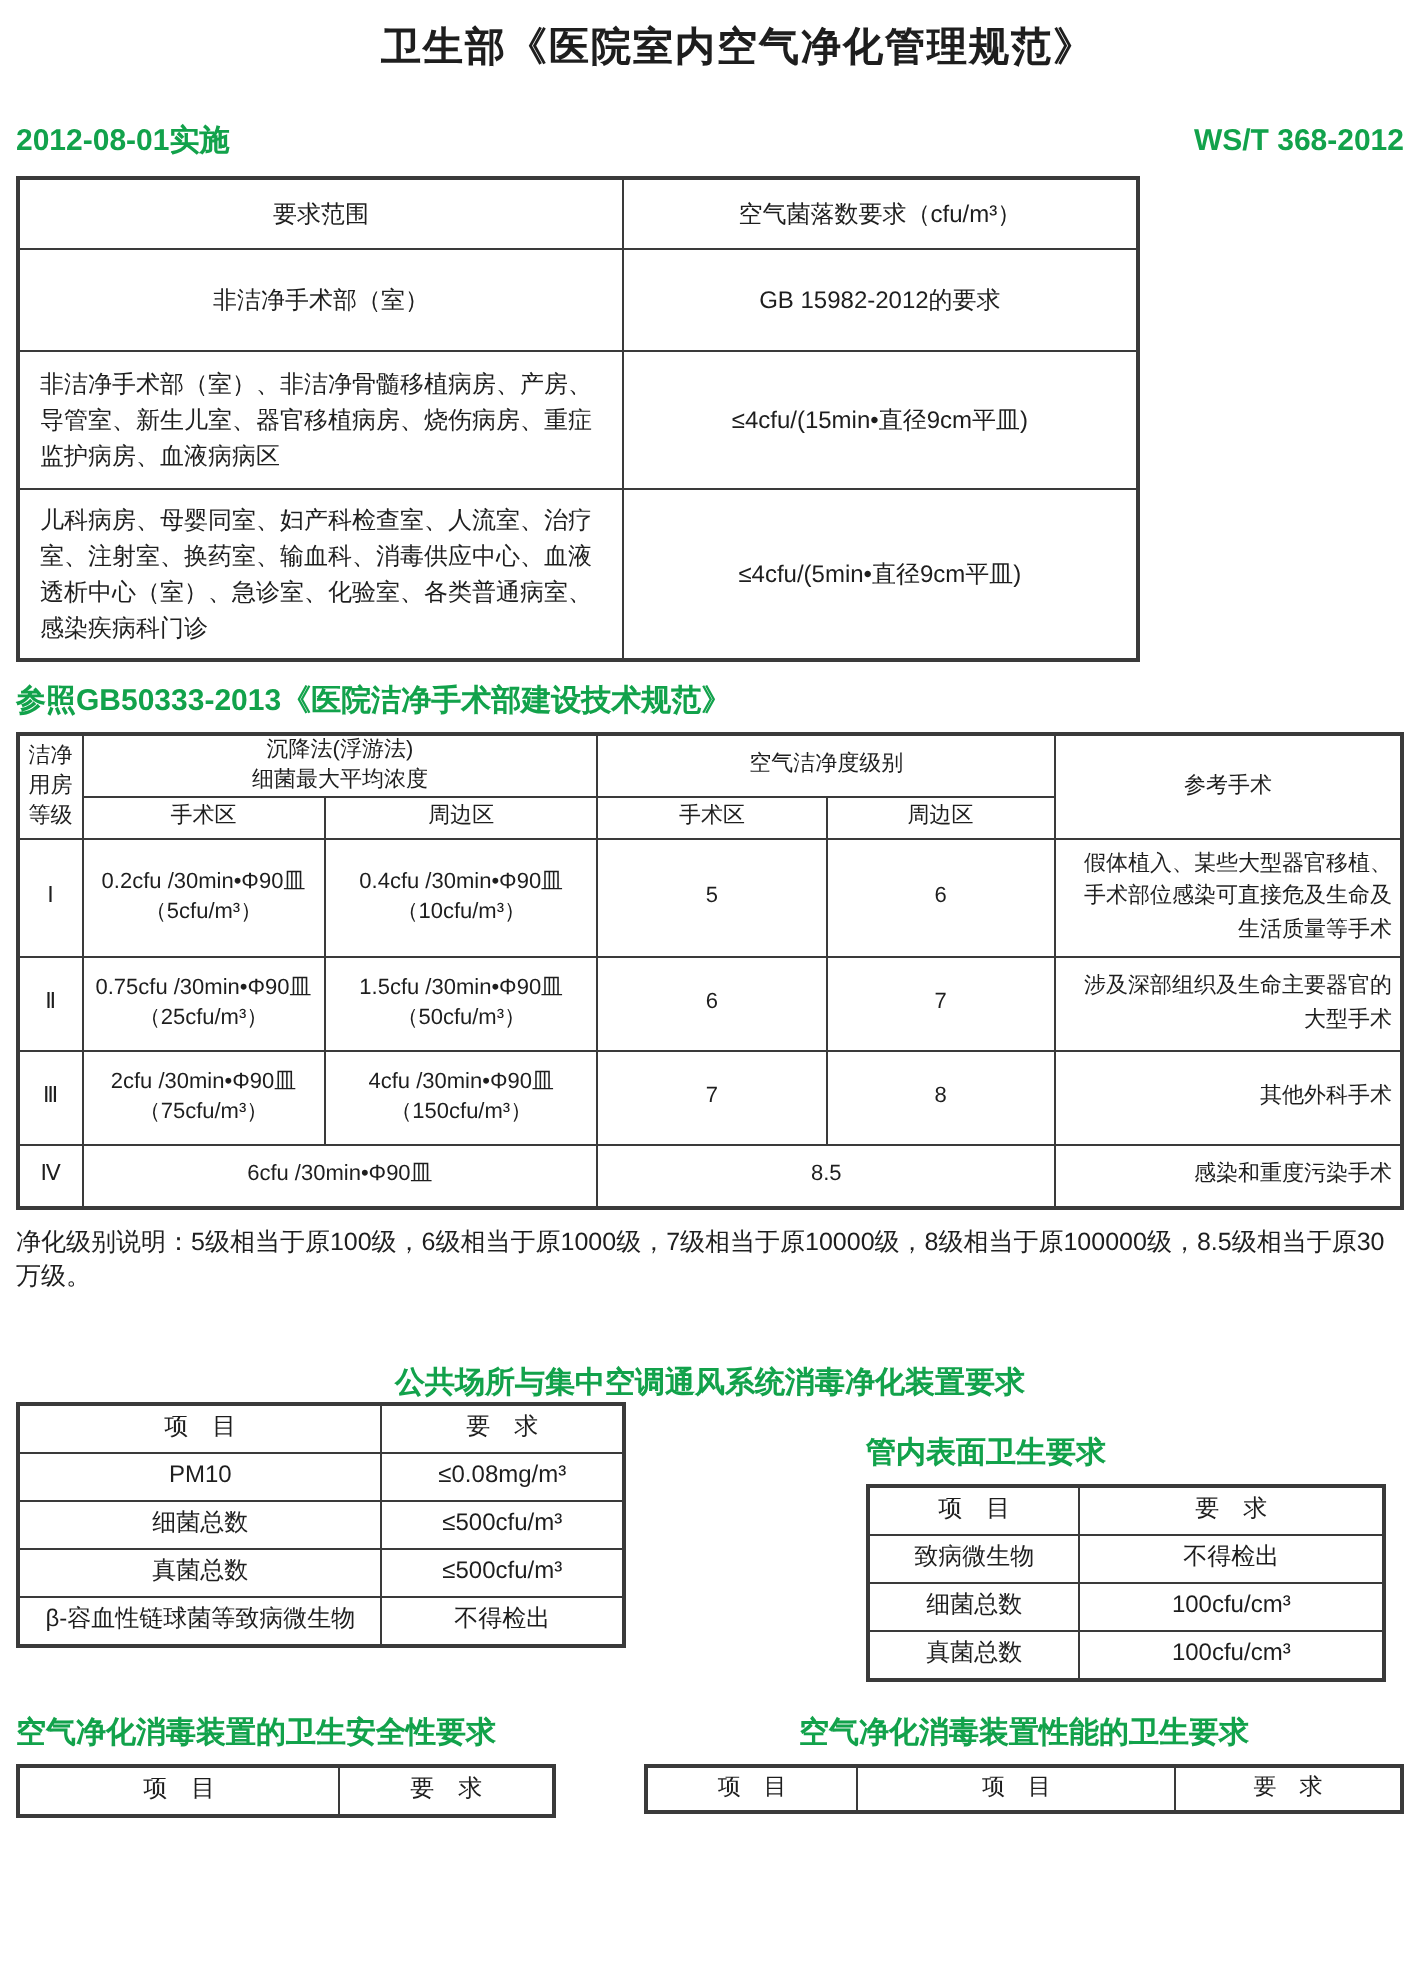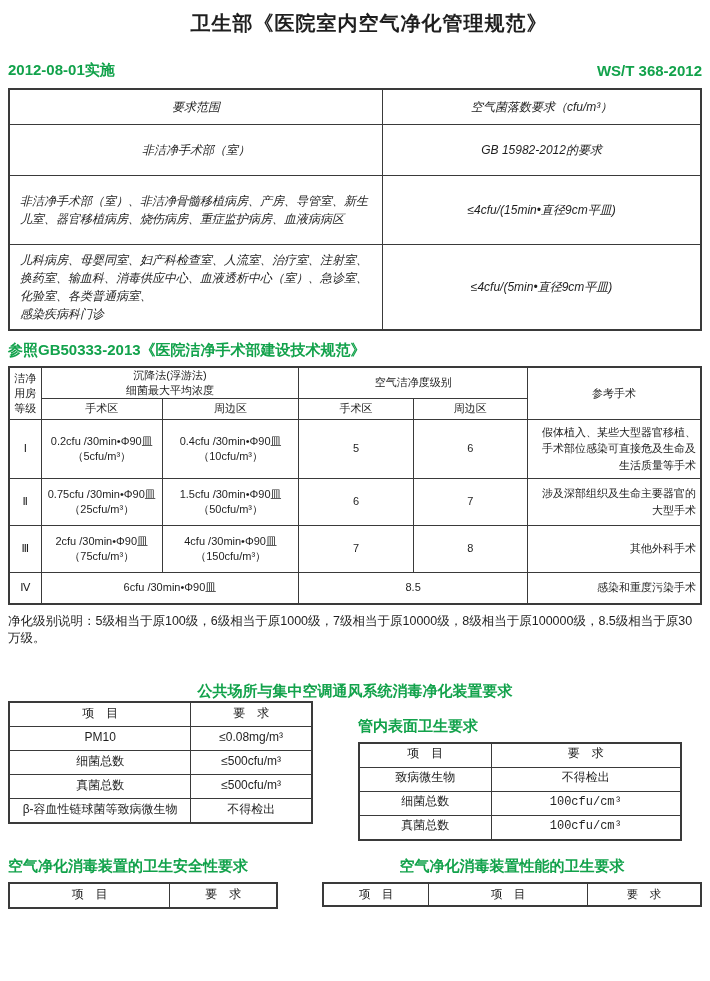--- a/index.html
+++ b/index.html
@@ -12,21 +12,21 @@
   .page{position:relative;width:710px;height:981px;box-sizing:border-box;overflow:hidden;background:#fff;}
 
   .doc-title{margin:10px 0 0;text-align:center;font-size:20px;font-weight:bold;letter-spacing:1px;padding-left:28px;}
   .meta-row{display:flex;justify-content:space-between;align-items:center;padding:0 8px;margin-top:24px;}
   .meta-row span{color:var(--green);font-weight:bold;font-size:15px;}
 
   table{border-collapse:collapse;table-layout:fixed;}
   th,td{border:1px solid var(--border);font-weight:normal;vertical-align:middle;}
 
   
-  .t1{width:694px;margin:8px 8px 0;border:2px solid var(--border);font-style:italic;}
+  .t1{width:562px;margin:8px 8px 0;border:2px solid var(--border);}
   .t1 th,.t1 td{font-size:12px;padding:5px 10px;line-height:1.5;}
   .t1 th{text-align:center;height:24px;}
   .t1 td.c{text-align:center;}
   .t1 td.l{text-align:left;}
   .pre{white-space:pre-line;}
 
   
   .green-h{color:var(--green);font-weight:bold;font-size:15px;margin:10px 8px 0;}
   .center{text-align:center;}
 
@@ -38,21 +38,21 @@
   .t2 td.ref{text-align:right;padding-left:8px;line-height:1.5;}
   .t2 tr.rI td{height:58px;}
   .t2 tr.rII td,.t2 tr.rIII td{height:46px;}
   .t2 tr.rIV td{height:30px;}
   .note{font-size:12.5px;margin:8px 8px 0;line-height:1.4;}
 
   .big-center{margin-top:34px;}
 
   .two-col{display:flex;justify-content:space-between;padding:0 8px;box-sizing:border-box;width:710px;}
   .colA-left{width:305px;}
-  .colA-right{width:324px;margin-right:20px;font-family:Liberation Mono, monospace;}
+  .colA-right{width:260px;margin-right:9px;}
   .colB-left{width:270px;}
   .colB-right{width:380px;}
   .sub-h{color:var(--green);font-weight:bold;font-size:15px;margin:16px 0 6px;}
   .small{width:100%;border:2px solid var(--border);}
   .small th,.small td{font-size:12px;text-align:center;padding:3px 4px;height:17px;line-height:1.3;}
   .perf th,.perf td{height:13px;font-size:11.5px;}
 </style>
 </head>
 <body>
 

